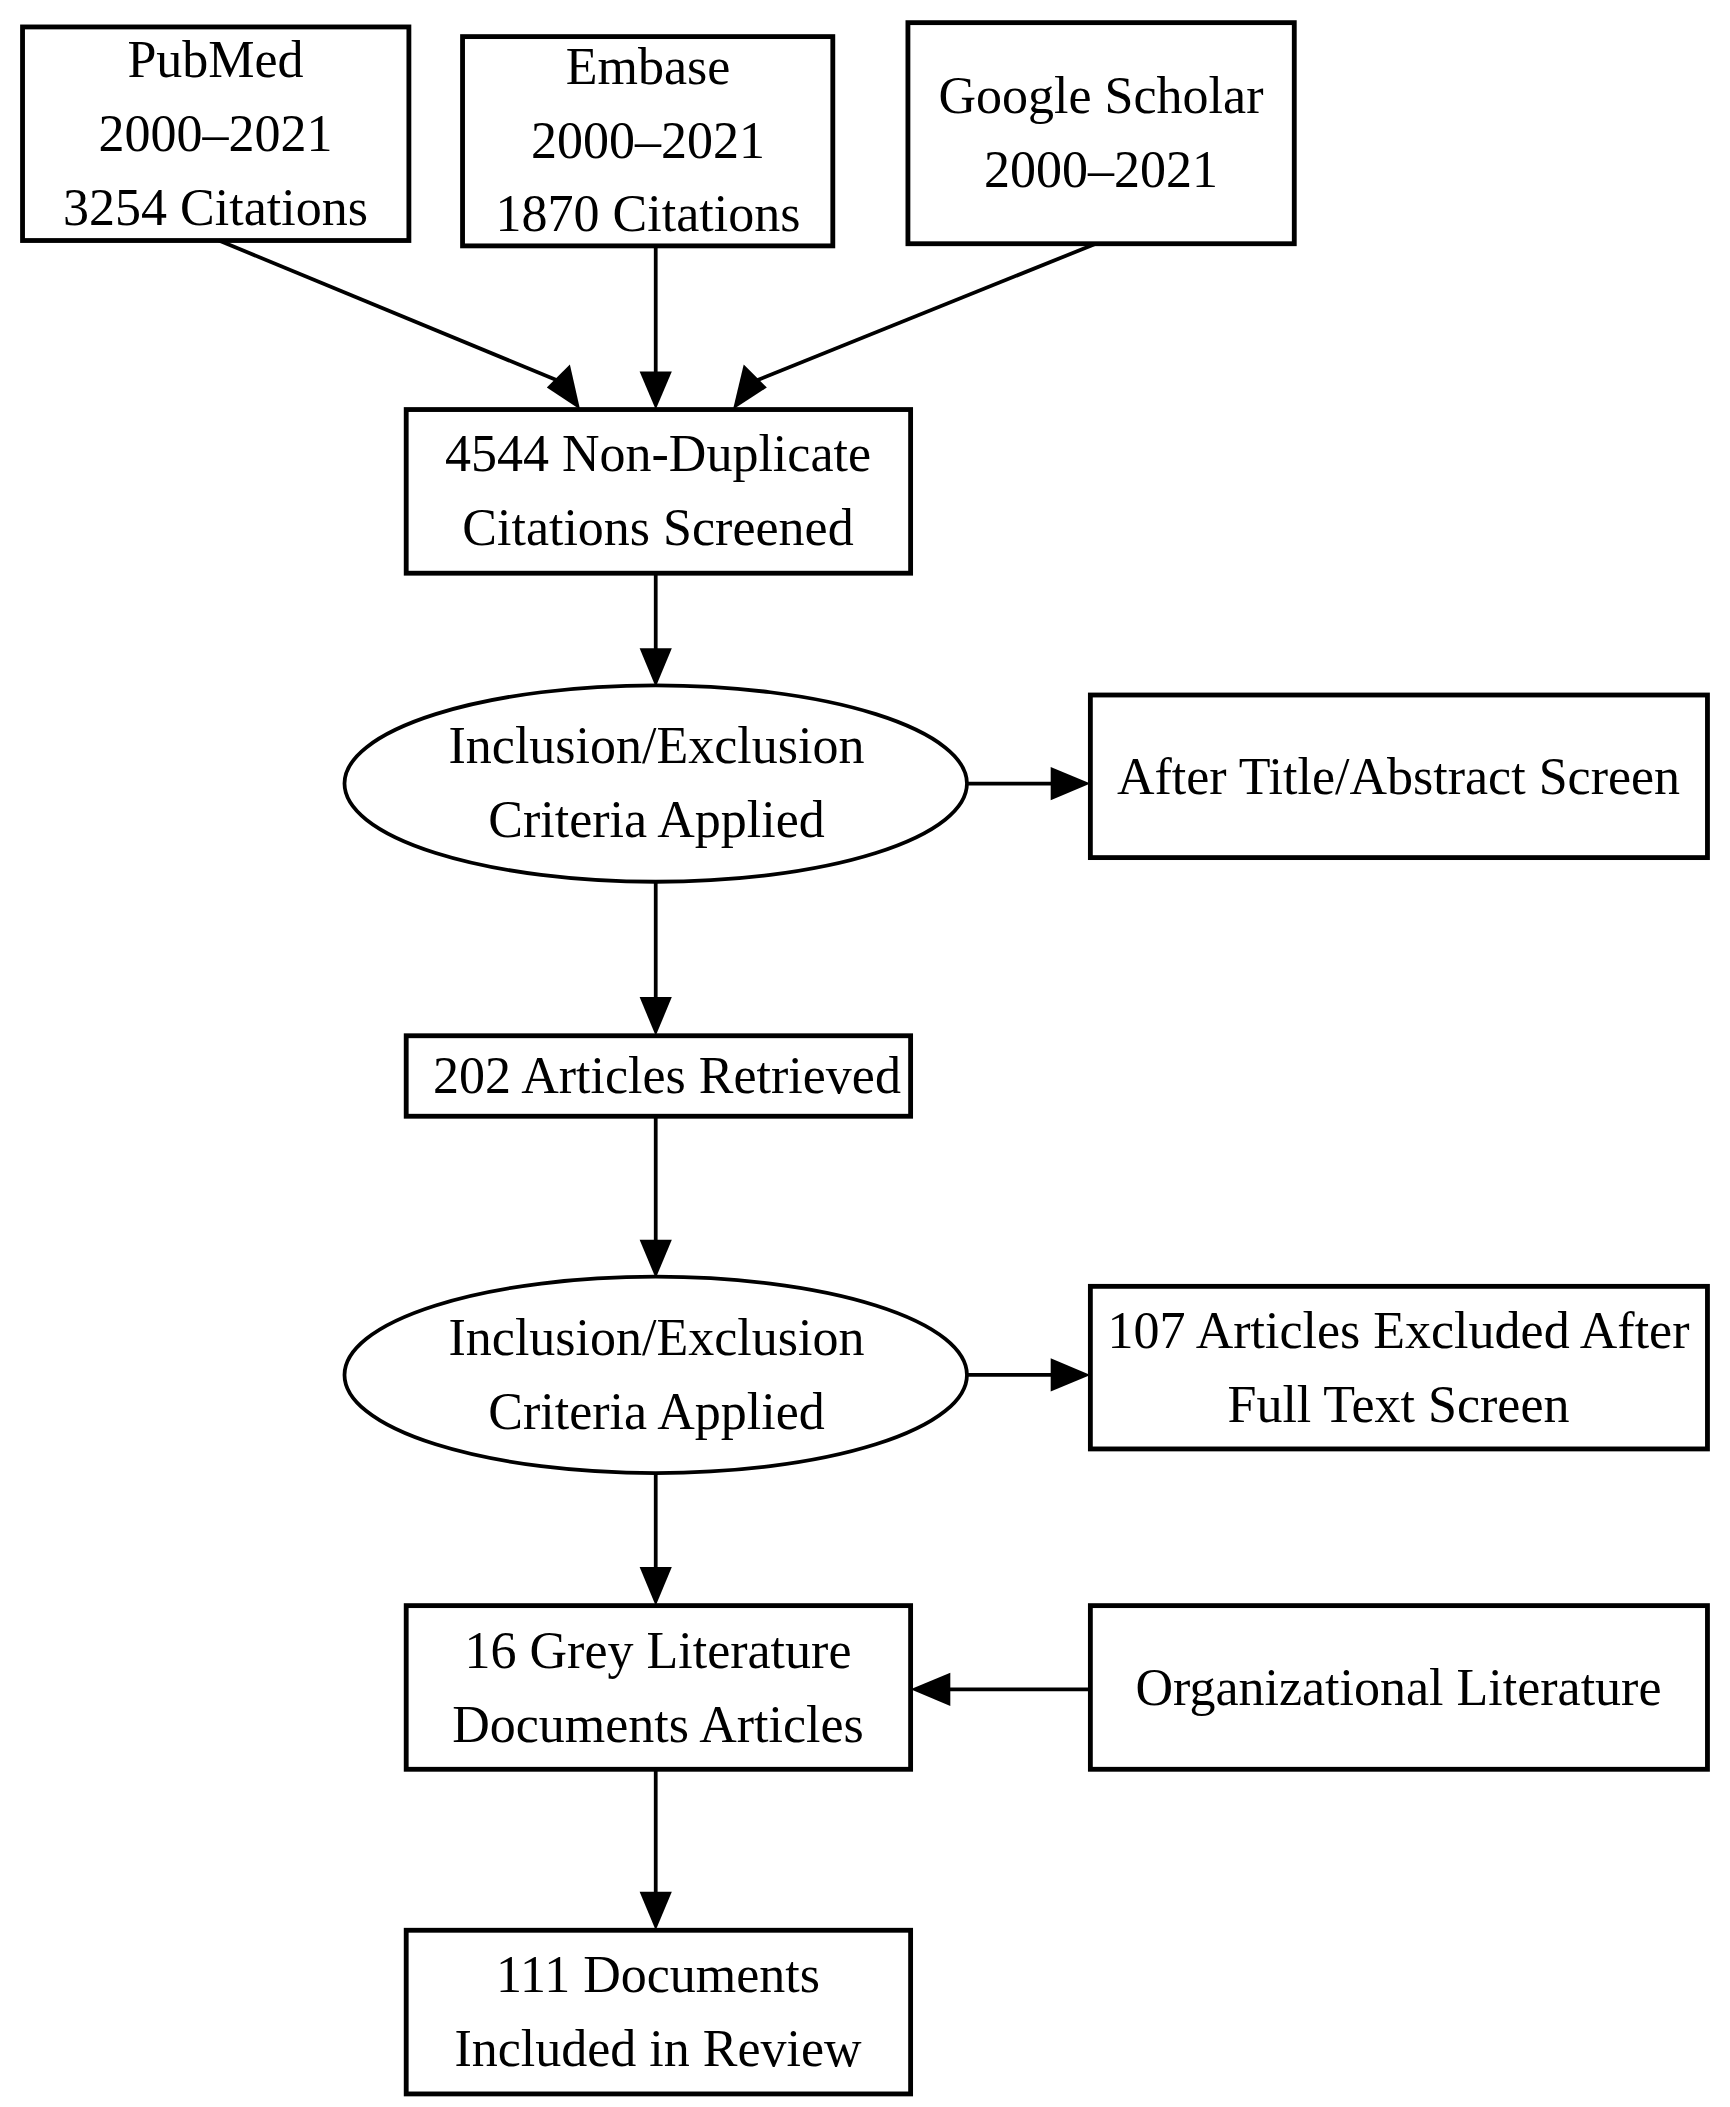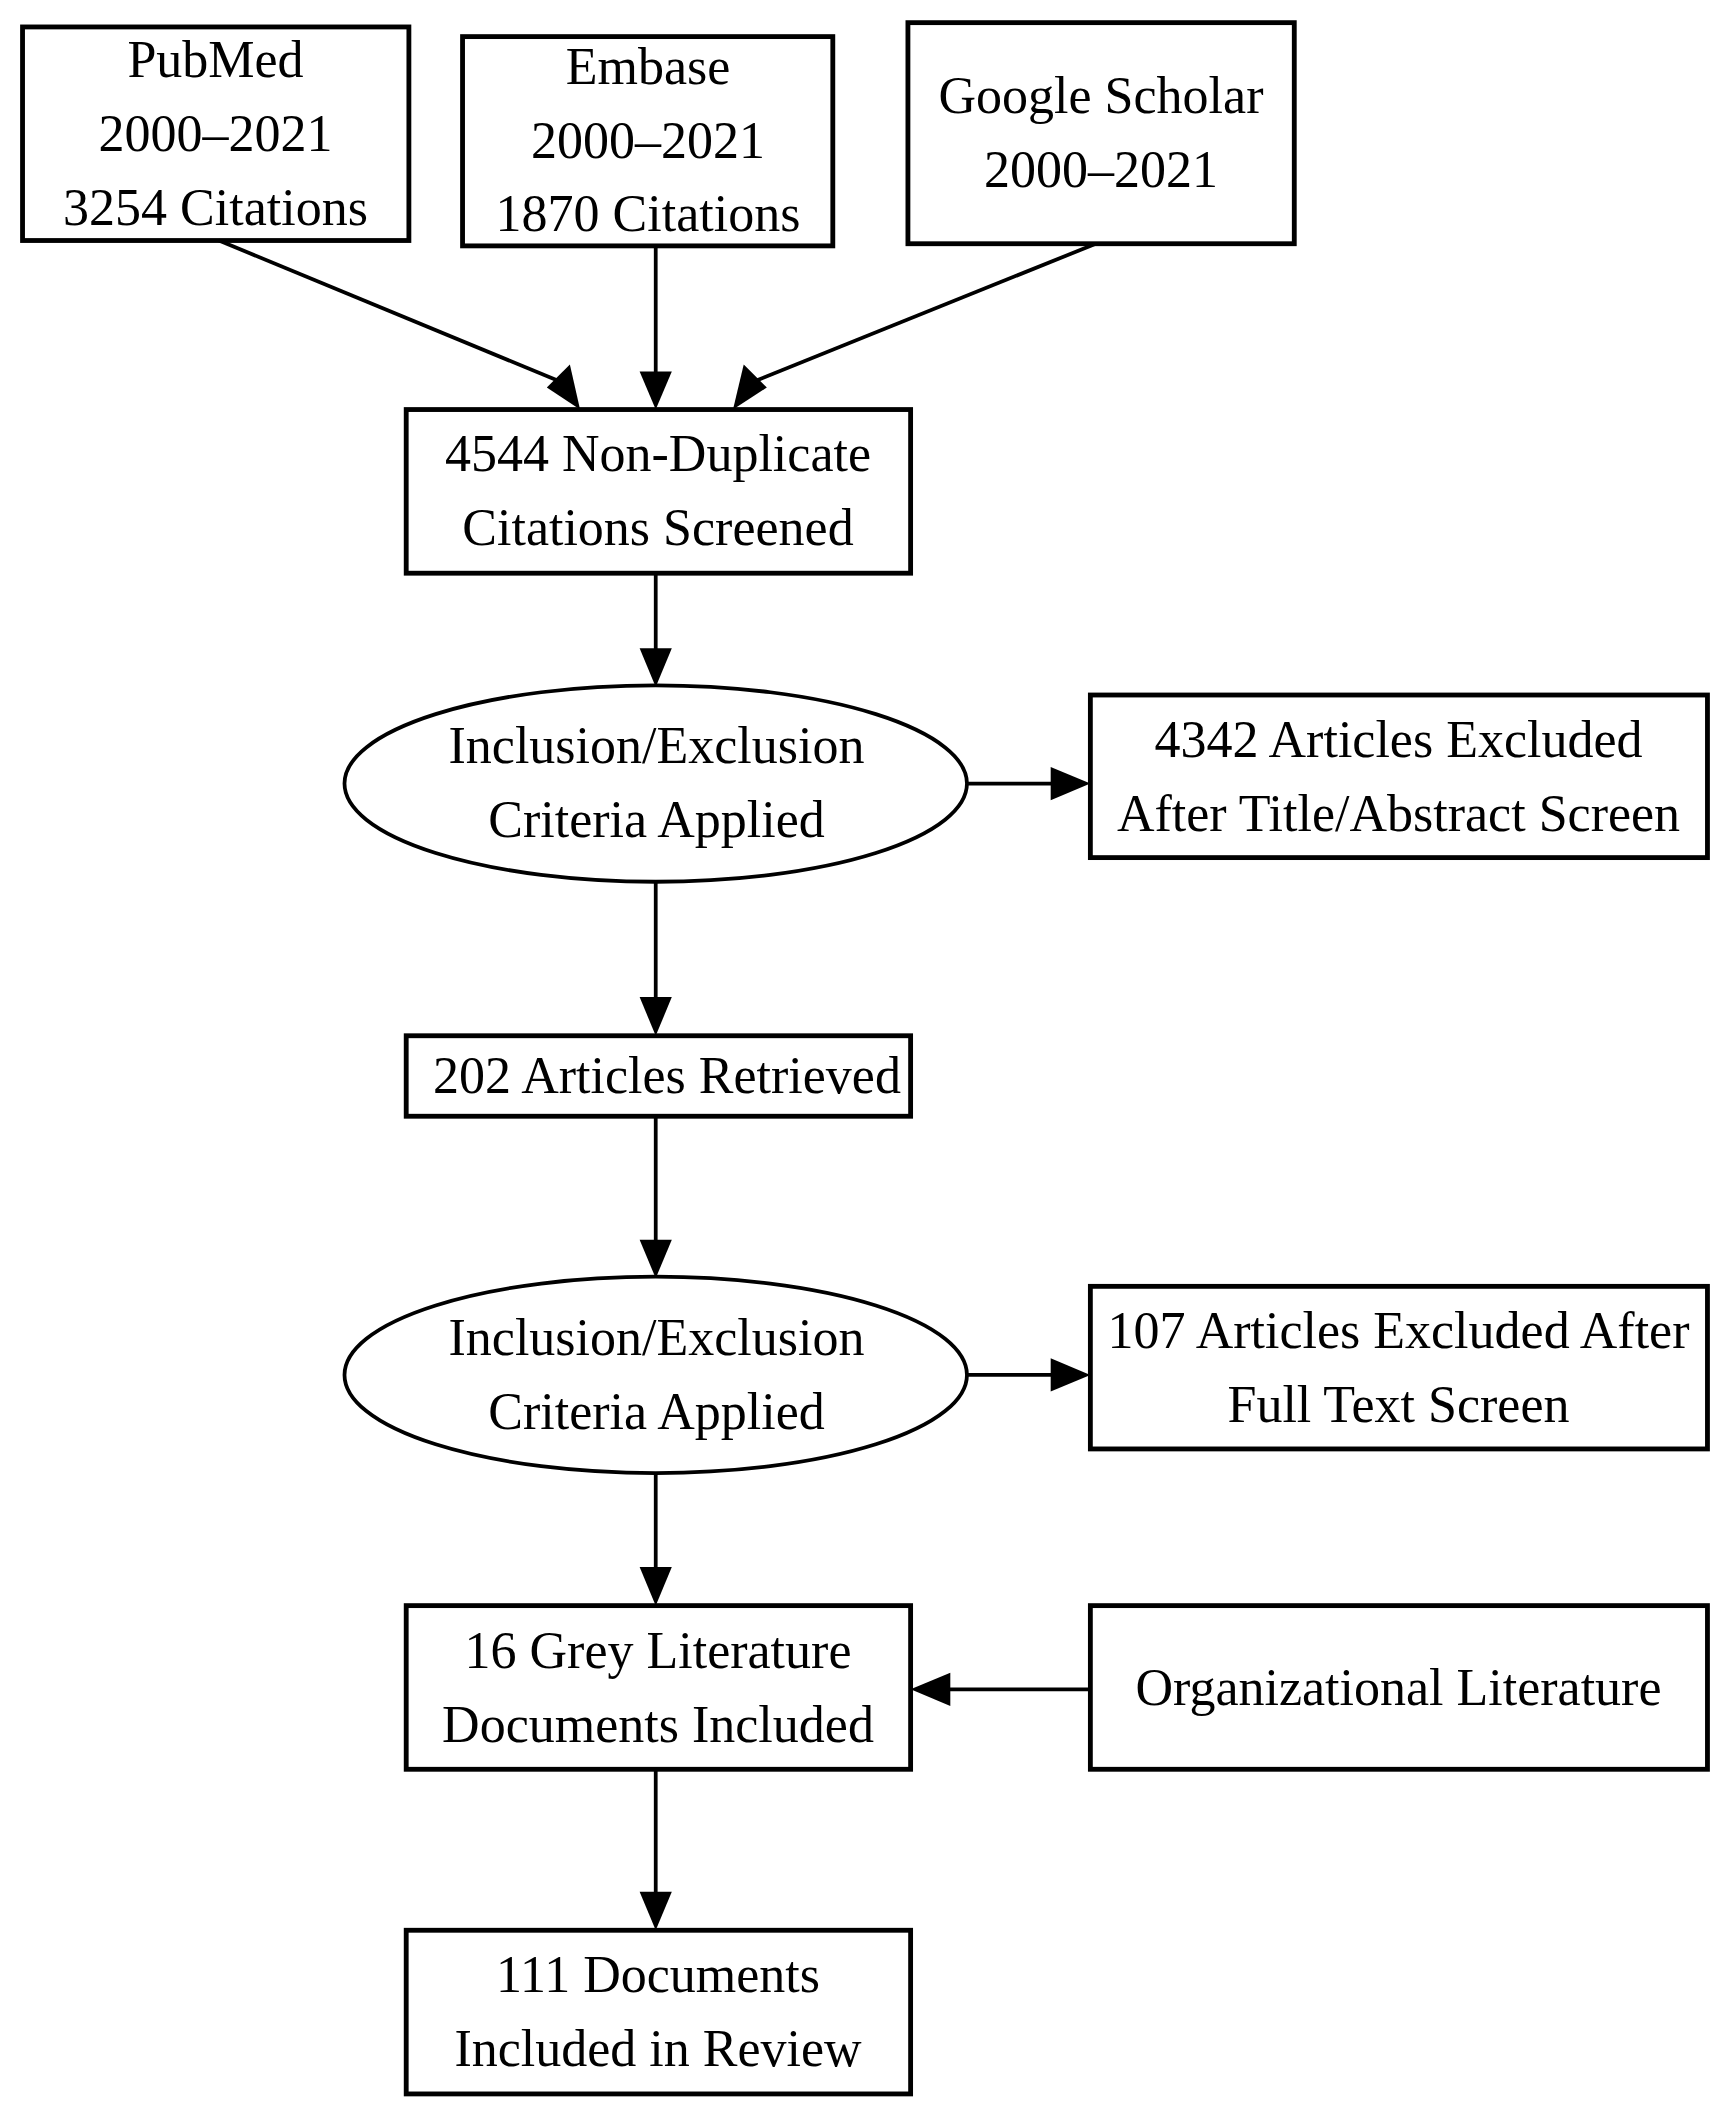--- a/index.html
+++ b/index.html
@@ -166,41 +166,40 @@
     <span class="tline">4544 Non-Duplicate</span>
     <span class="tline">Citations Screened</span>
   </div>
 
   <div class="node-text" style="left:345px; top:685px; width:623px; height:196px;">
     <span class="tline">Inclusion/Exclusion</span>
     <span class="tline">Criteria Applied</span>
   </div>
 
   <div class="node-text" style="left:1090px; top:695px; width:617px; height:163px;">
-    <span class="tline">4342 Articles Excluded</span>
     <span class="tline">After Title/Abstract Screen</span>
   </div>
 
   <div class="node-text align-left" style="left:406px; top:1036px; width:504px; height:80px;">
     <span class="tline">202 Articles Retrieved</span>
   </div>
 
   <div class="node-text" style="left:345px; top:1277px; width:623px; height:196px;">
     <span class="tline">Inclusion/Exclusion</span>
     <span class="tline">Criteria Applied</span>
   </div>
 
   <div class="node-text" style="left:1090px; top:1286px; width:617px; height:163px;">
     <span class="tline">107 Articles Excluded After</span>
     <span class="tline">Full Text Screen</span>
   </div>
 
   <div class="node-text" style="left:406px; top:1606px; width:504px; height:164px;">
     <span class="tline">16 Grey Literature</span>
-    <span class="tline">Documents Included</span>
+    <span class="tline">Documents Articles</span>
   </div>
 
   <div class="node-text" style="left:1090px; top:1606px; width:617px; height:164px;">
     <span class="tline">Organizational Literature</span>
   </div>
 
   <div class="node-text" style="left:406px; top:1930px; width:504px; height:164px;">
     <span class="tline">111 Documents</span>
     <span class="tline">Included in Review</span>
   </div>

